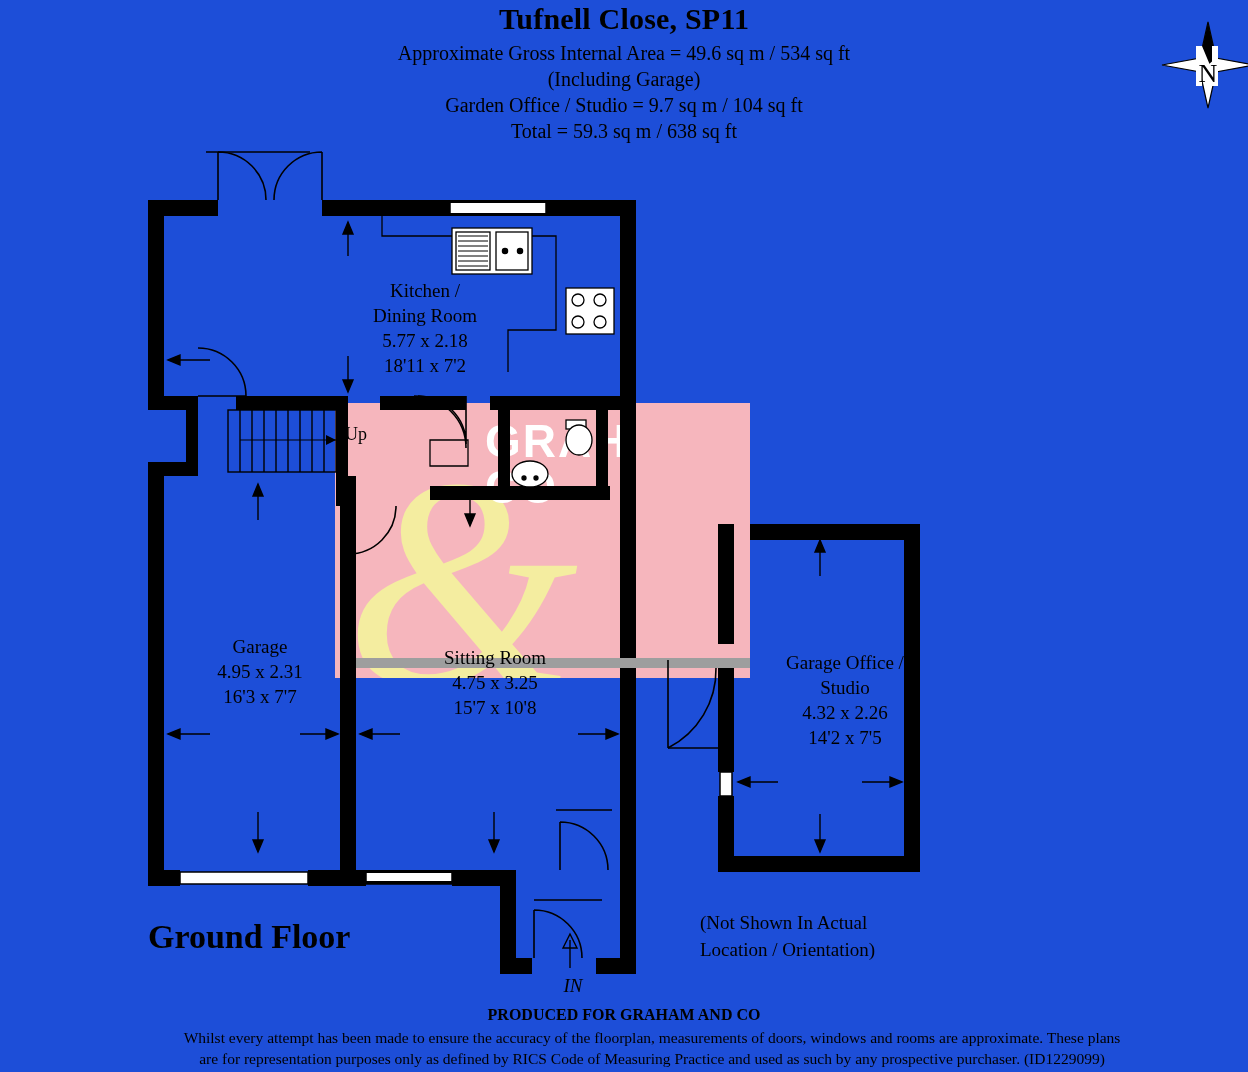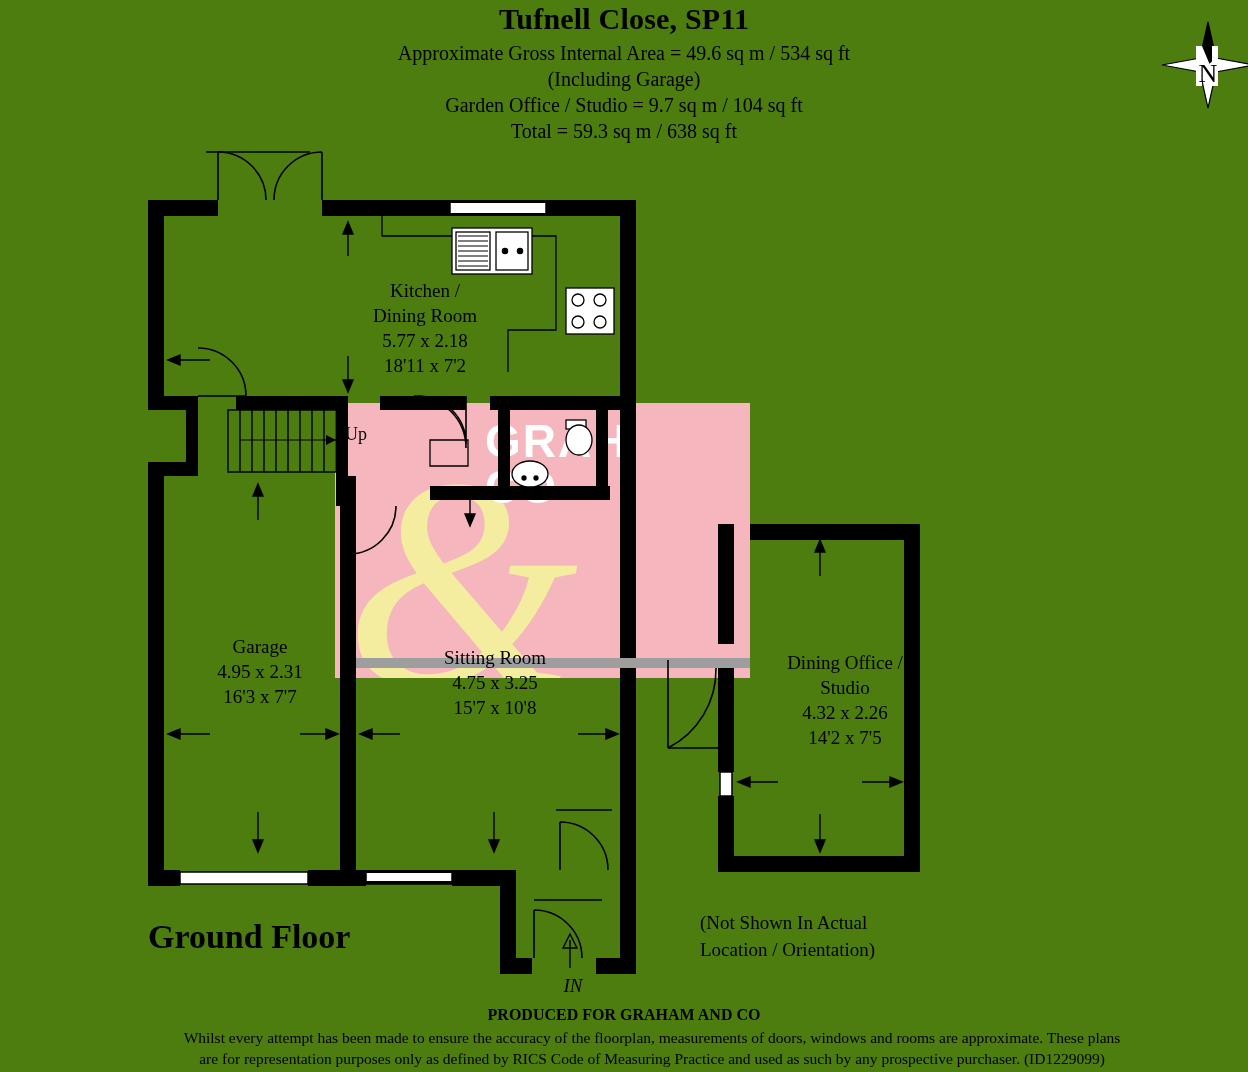--- a/index.html
+++ b/index.html
@@ -9,21 +9,21 @@
   }
   body {
     font-family: "Liberation Serif", serif;
     color: #000000;
   }
   #page {
     position: relative;
     width: 1248px;
     height: 1072px;
     overflow: hidden;
-    background: #4d7c0f;
+    background: #1d4ed8;
   }
   .abs { position: absolute; }
   .center { text-align: center; }
 
   
   #title {
     top: 2px; left: 0; width: 1248px;
     font-size: 30px; font-weight: bold;
     letter-spacing: 0.2px;
   }
@@ -351,21 +351,21 @@
     <span class="dim">16'3 x 7'7</span>
   </div>
 
   <div class="abs room-label" id="lbl-sitting">
     <span class="nm">Sitting Room</span>
     <span class="dim">4.75 x 3.25</span>
     <span class="dim">15'7 x 10'8</span>
   </div>
 
   <div class="abs room-label" id="lbl-office">
-    <span class="nm">Dining Office /</span>
+    <span class="nm">Garage Office /</span>
     <span class="nm">Studio</span>
     <span class="dim">4.32 x 2.26</span>
     <span class="dim">14'2 x 7'5</span>
   </div>
 
   <div class="abs" id="lbl-up">Up</div>
   <div class="abs" id="lbl-in">IN</div>
   <div class="abs" id="lbl-ground">Ground Floor</div>
 
   <div class="abs" id="lbl-notshown">

